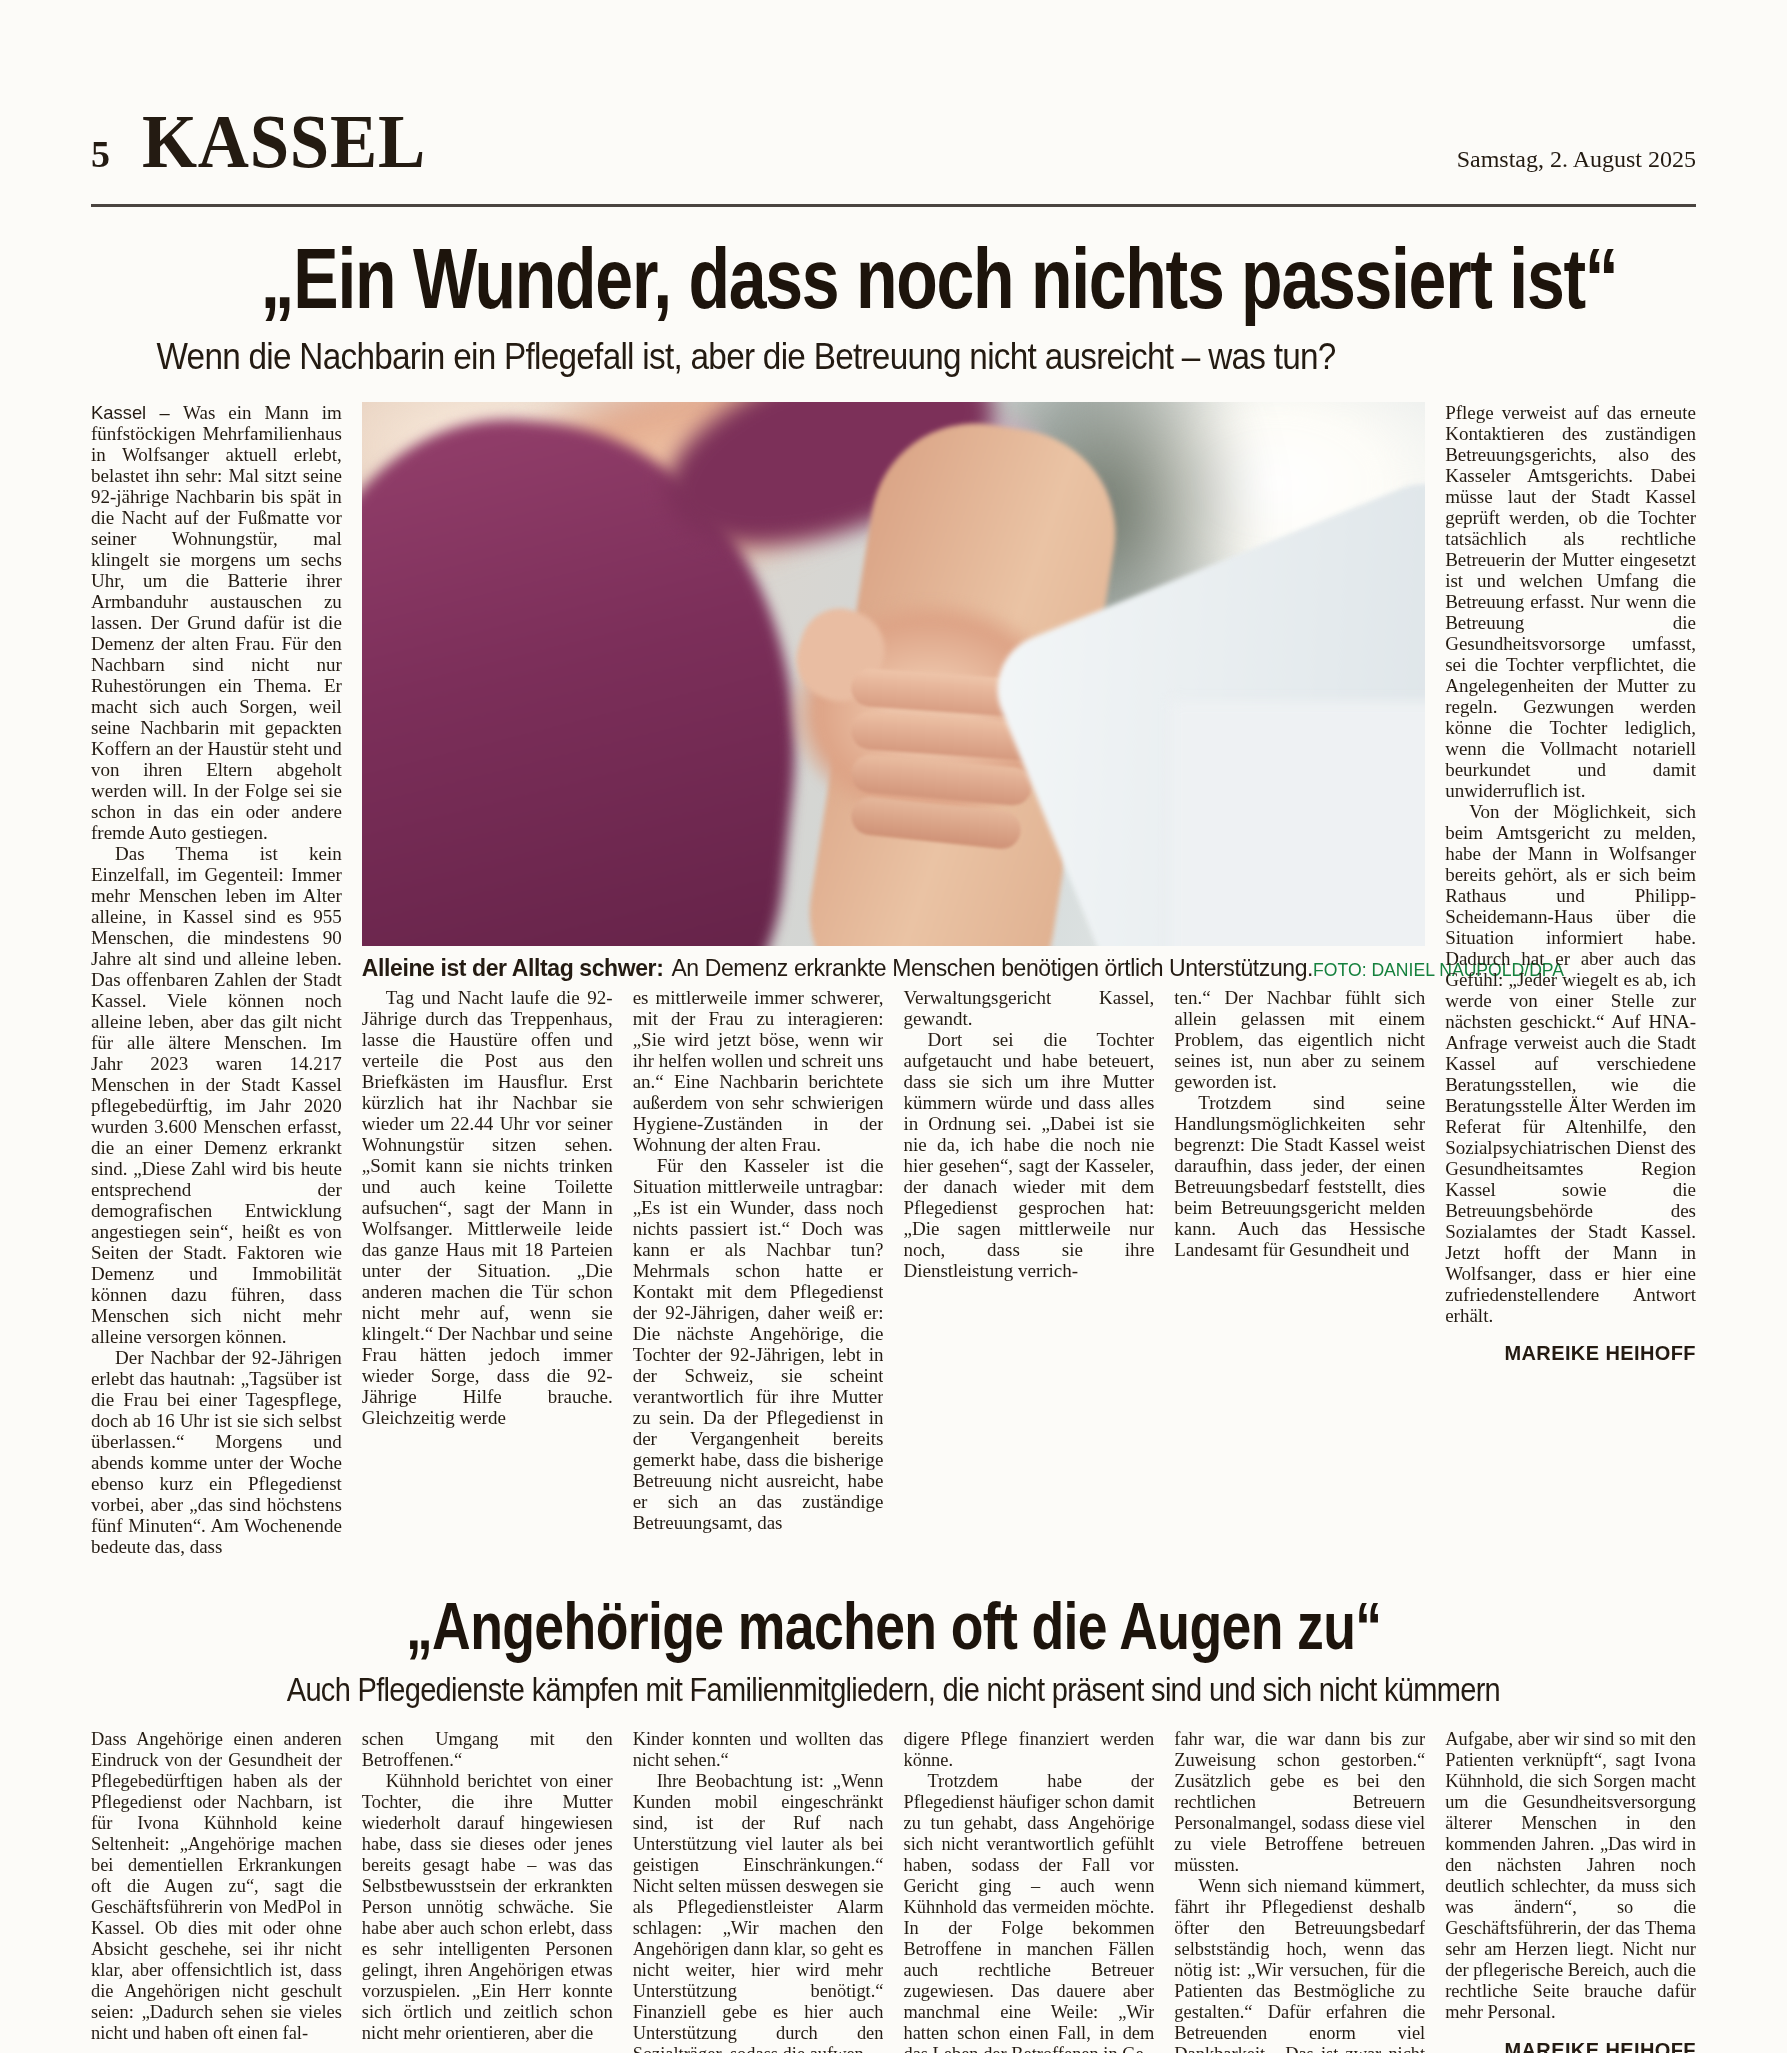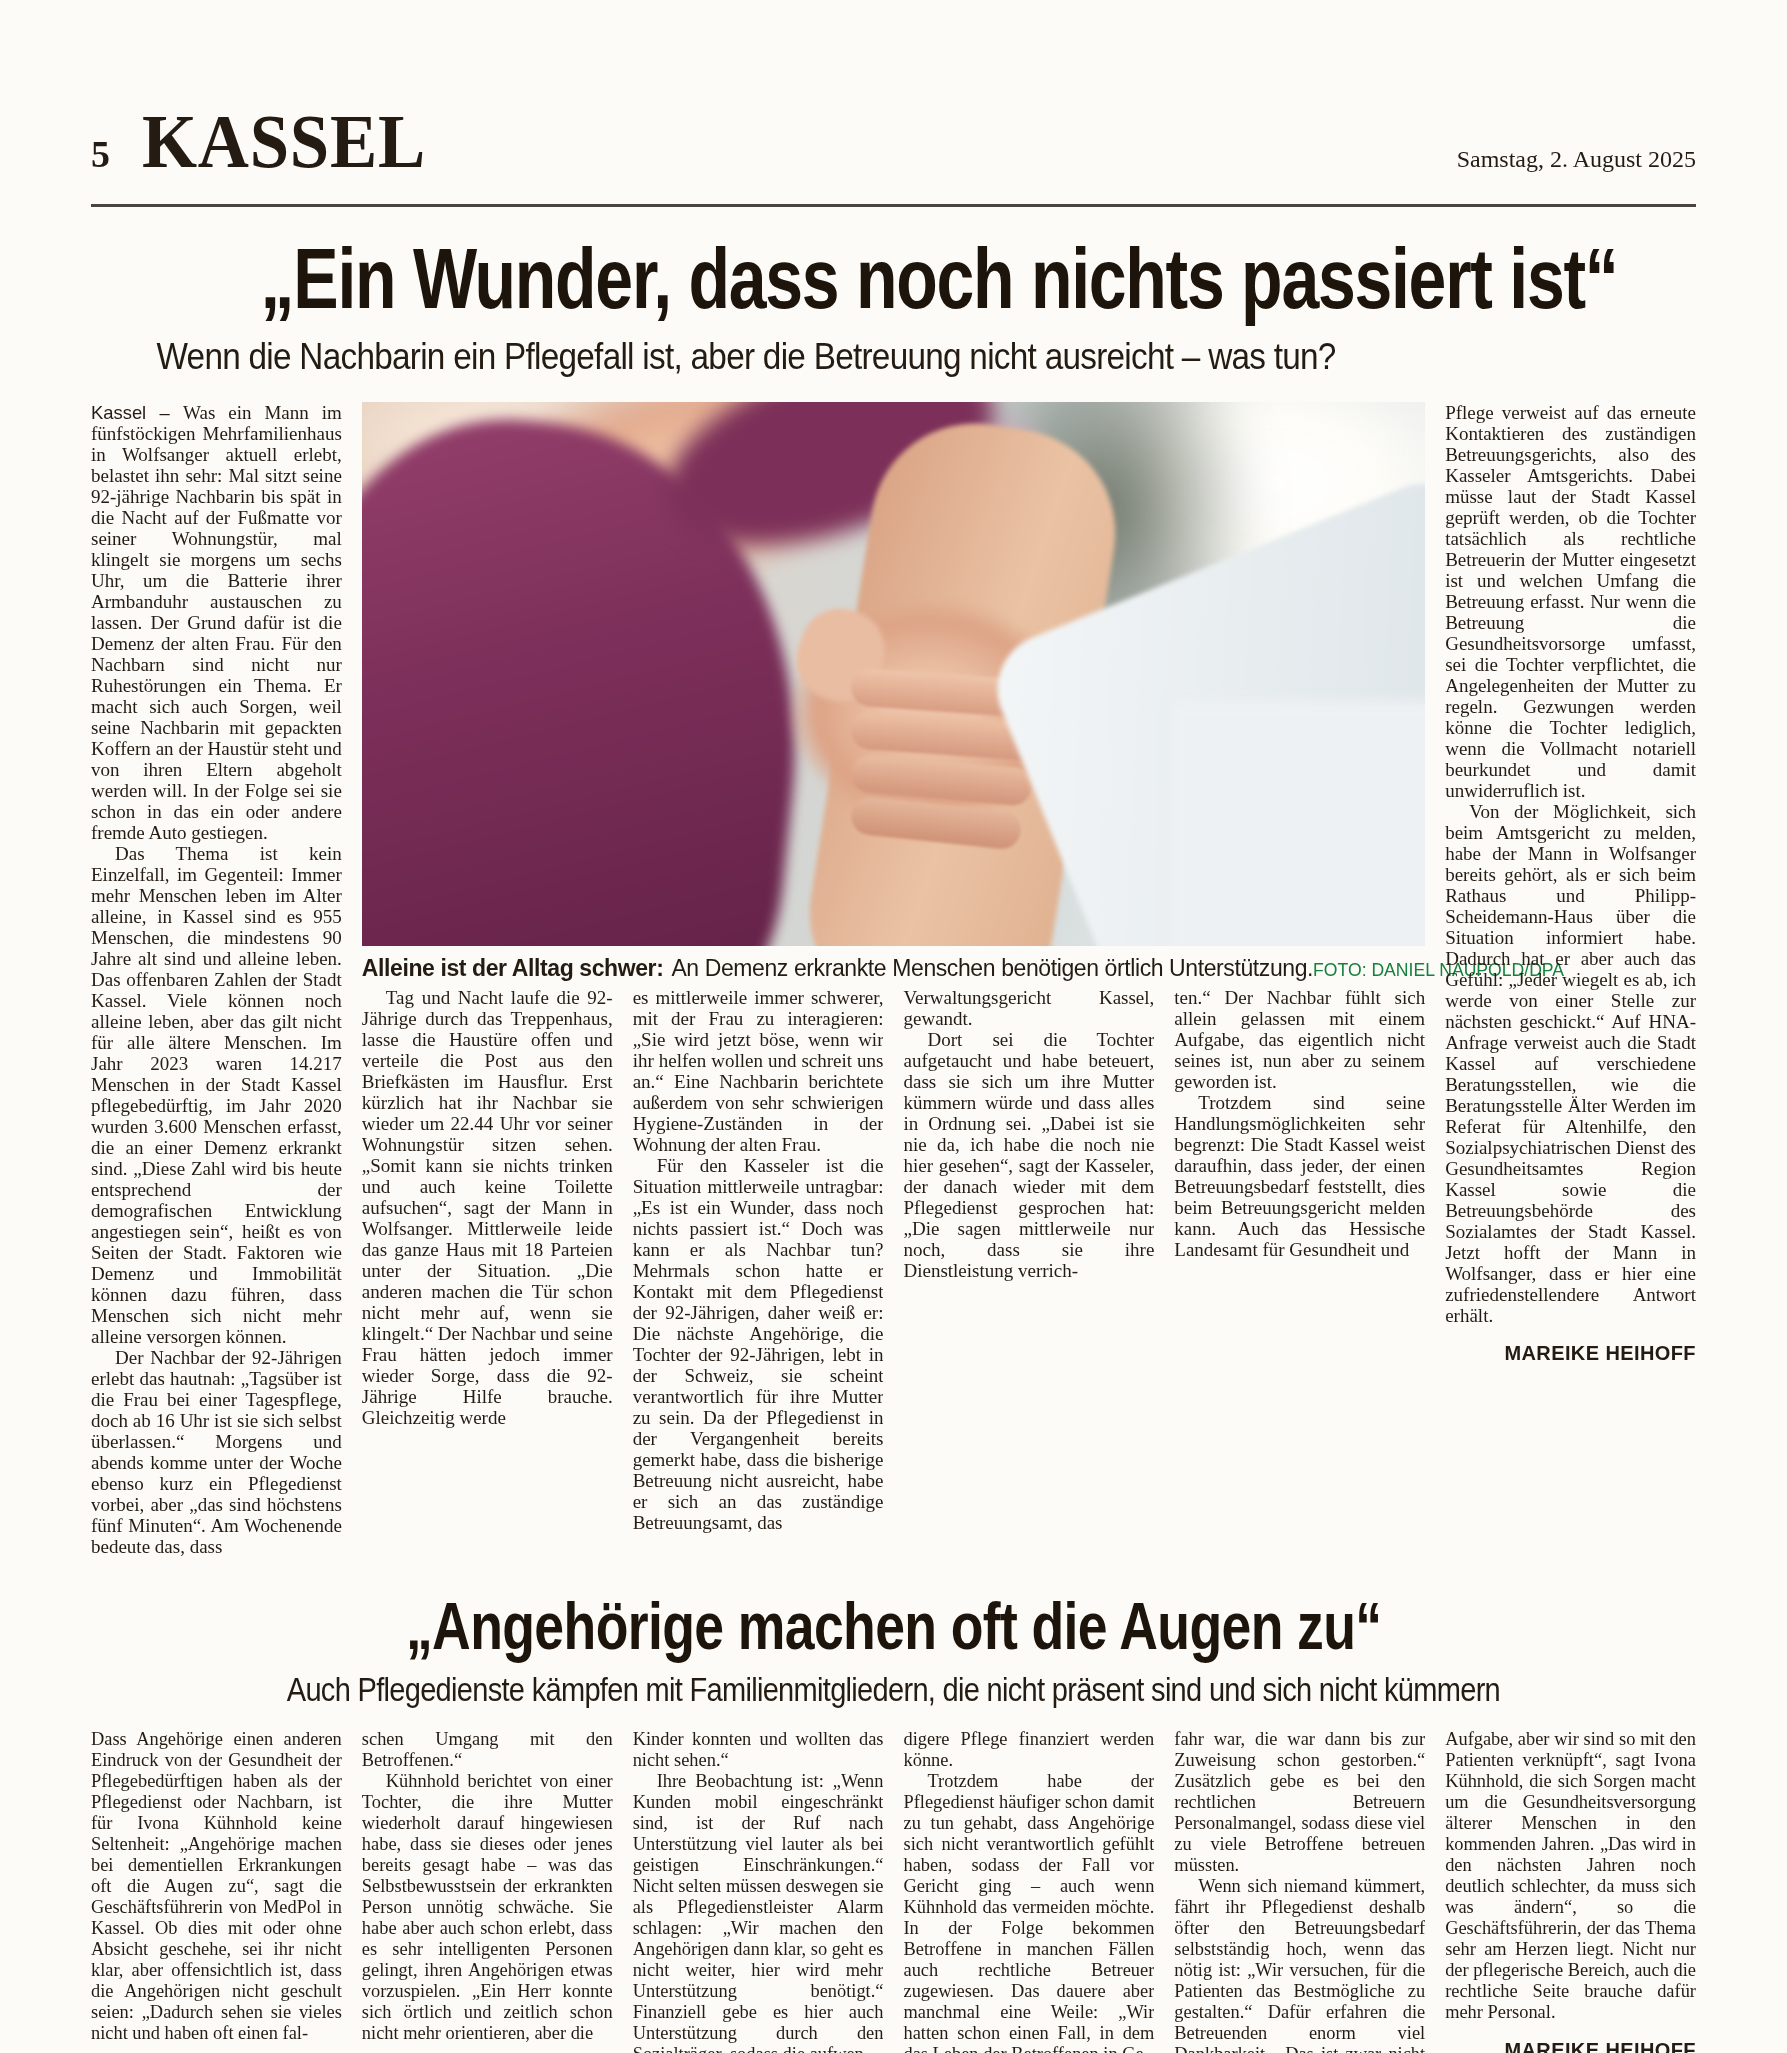--- a/index.html
+++ b/index.html
@@ -136,21 +136,21 @@
       </div>
     <div class="textcol a1-low" style="grid-column:3">
         <p class="para">es mittlerweile immer schwerer, mit der Frau zu interagieren: „Sie wird jetzt böse, wenn wir ihr helfen wollen und schreit uns an.“ Eine Nachbarin berichtete außerdem von sehr schwierigen Hygiene-Zuständen in der Wohnung der alten Frau.</p>
         <p class="para indent">Für den Kasseler ist die Situation mittlerweile untragbar: „Es ist ein Wunder, dass noch nichts passiert ist.“ Doch was kann er als Nachbar tun? Mehrmals schon hatte er Kontakt mit dem Pflegedienst der 92-Jährigen, daher weiß er: Die nächste Angehörige, die Tochter der 92-Jährigen, lebt in der Schweiz, sie scheint verantwortlich für ihre Mutter zu sein. Da der Pflegedienst in der Vergangenheit bereits gemerkt habe, dass die bisherige Betreuung nicht ausreicht, habe er sich an das zuständige Betreuungsamt, das</p>
       </div>
     <div class="textcol a1-low" style="grid-column:4">
         <p class="para">Verwaltungsgericht Kassel, gewandt.</p>
         <p class="para indent">Dort sei die Tochter aufgetaucht und habe beteuert, dass sie sich um ihre Mutter kümmern würde und dass alles in Ordnung sei. „Dabei ist sie nie da, ich habe die noch nie hier gesehen“, sagt der Kasseler, der danach wieder mit dem Pflegedienst gesprochen hat: „Die sagen mittlerweile nur noch, dass sie ihre Dienstleistung verrich-</p>
       </div>
     <div class="textcol a1-low" style="grid-column:5">
-        <p class="para">ten.“ Der Nachbar fühlt sich allein gelassen mit einem Aufgabe, das eigentlich nicht seines ist, nun aber zu seinem geworden ist.</p>
+        <p class="para">ten.“ Der Nachbar fühlt sich allein gelassen mit einem Problem, das eigentlich nicht seines ist, nun aber zu seinem geworden ist.</p>
         <p class="para indent">Trotzdem sind seine Handlungsmöglichkeiten sehr begrenzt: Die Stadt Kassel weist daraufhin, dass jeder, der einen Betreuungsbedarf feststellt, dies beim Betreuungsgericht melden kann. Auch das Hessische Landesamt für Gesundheit und</p>
       </div>
 
     <div class="textcol a1-col6">
       <div>
           <p class="para">Pflege verweist auf das erneute Kontaktieren des zuständigen Betreuungsgerichts, also des Kasseler Amtsgerichts. Dabei müsse laut der Stadt Kassel geprüft werden, ob die Tochter tatsächlich als rechtliche Betreuerin der Mutter eingesetzt ist und welchen Umfang die Betreuung erfasst. Nur wenn die Betreuung die Gesundheitsvorsorge umfasst, sei die Tochter verpflichtet, die Angelegenheiten der Mutter zu regeln. Gezwungen werden könne die Tochter lediglich, wenn die Vollmacht notariell beurkundet und damit unwiderruflich ist.</p>
           <p class="para indent">Von der Möglichkeit, sich beim Amtsgericht zu melden, habe der Mann in Wolfsanger bereits gehört, als er sich beim Rathaus und Philipp-Scheidemann-Haus über die Situation informiert habe. Dadurch hat er aber auch das Gefühl: „Jeder wiegelt es ab, ich werde von einer Stelle zur nächsten geschickt.“ Auf HNA-Anfrage verweist auch die Stadt Kassel auf verschiedene Beratungsstellen, wie die Beratungsstelle Älter Werden im Referat für Altenhilfe, den Sozialpsychiatrischen Dienst des Gesundheitsamtes Region Kassel sowie die Betreuungsbehörde des Sozialamtes der Stadt Kassel. Jetzt hofft der Mann in Wolfsanger, dass er hier eine zufriedenstellendere Antwort erhält.</p>
         </div>
       <div class="byline">MAREIKE HEIHOFF</div>
     </div>

